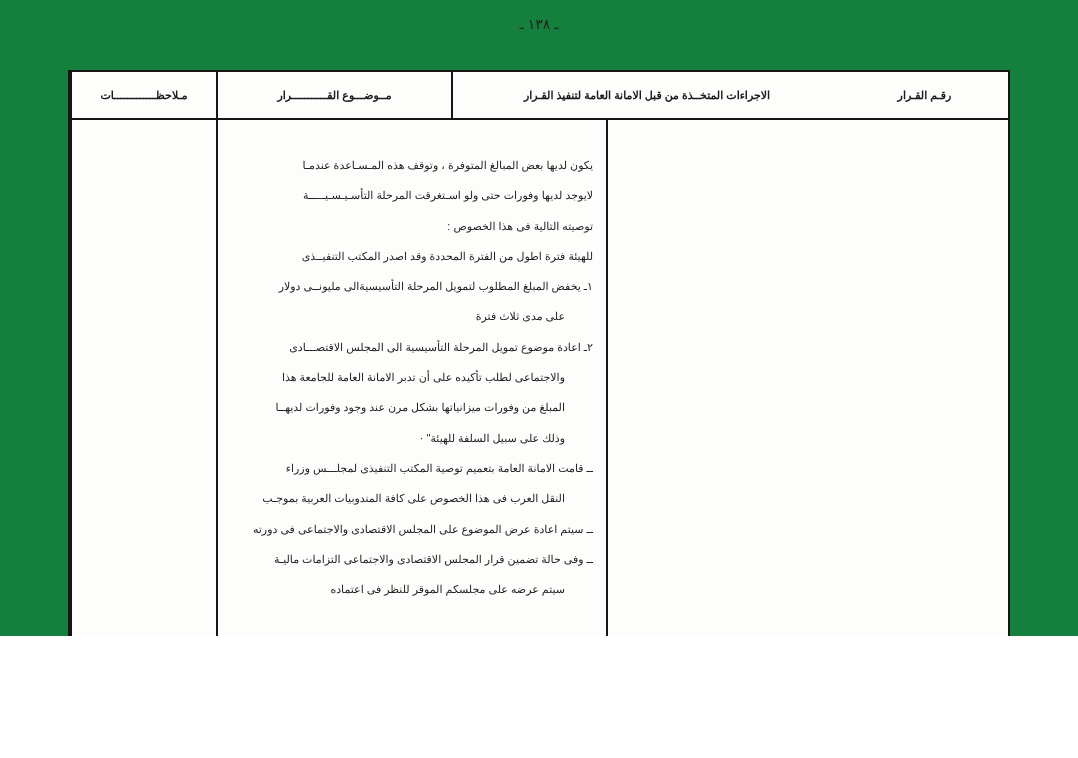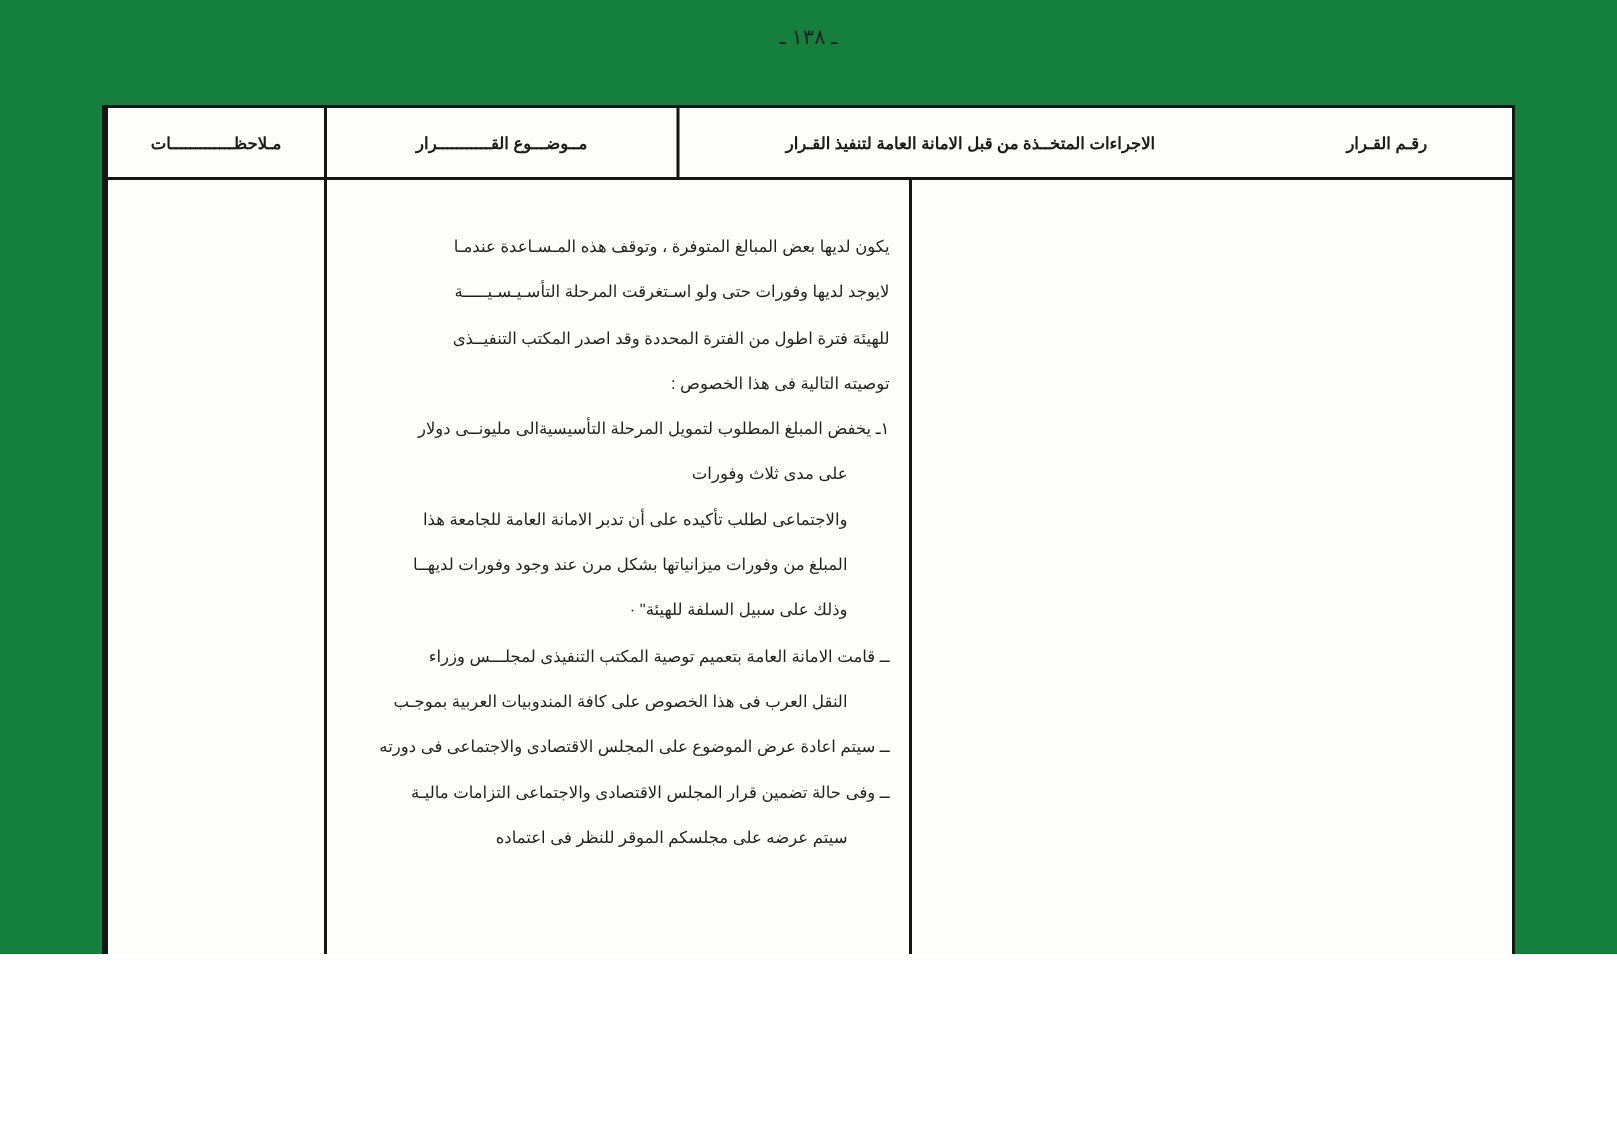--- a/index.html
+++ b/index.html
@@ -100,24 +100,25 @@
       <div class="cell col-notes header-cell sep">مـلاحظـــــــــــــات</div>
     </div>
 
     <div class="body-row">
       <div class="cell col-num body-cell"></div>
       <div class="cell col-subj body-cell sep"></div>
       <div class="cell col-act body-cell sep">
         <div class="actions-content">
           <div class="line">يكون لديها بعض المبالغ المتوفرة ، وتوقف هذه المـسـاعدة عندمـا</div>
           <div class="line">لايوجد لديها وفورات حتى ولو اسـتغرقت المرحلة التأسـيـسـيـــــة</div>
+          <div class="line">توصيته التالية فى هذا الخصوص :</div>
           <div class="line">للهيئة فترة اطول من الفترة المحددة وقد اصدر المكتب التنفيــذى</div>
-          <div class="line">توصيته التالية فى هذا الخصوص :</div>
           <div class="line">١ـ يخفض المبلغ المطلوب لتمويل المرحلة التأسيسيةالى مليونــى دولار</div>
-          <div class="line indent">على مدى ثلاث وفورات</div>
+          <div class="line indent">على مدى ثلاث فترة</div>
+          <div class="line">٢ـ اعادة موضوع تمويل المرحلة التأسيسية الى المجلس الاقتصـــادى</div>
           <div class="line indent">والاجتماعى لطلب تأكيده على أن تدبر الامانة العامة للجامعة هذا</div>
           <div class="line indent">المبلغ من وفورات ميزانياتها بشكل مرن عند وجود وفورات لديهــا</div>
           <div class="line indent">وذلك على سبيل السلفة للهيئة" ·</div>
           <div class="line">ــ  قامت الامانة العامة بتعميم توصية المكتب التنفيذى لمجلـــس وزراء</div>
           <div class="line indent">النقل العرب فى هذا الخصوص على كافة المندوبيات العربية بموجـب</div>
           <div class="line">ــ  سيتم اعادة عرض الموضوع على المجلس الاقتصادى والاجتماعى فى دورته</div>
           <div class="line">ــ  وفى حالة تضمين قرار المجلس الاقتصادى والاجتماعى التزامات ماليـة</div>
           <div class="line indent">سيتم عرضه على مجلسكم الموقر للنظر فى اعتماده</div>
         </div>
       </div>

